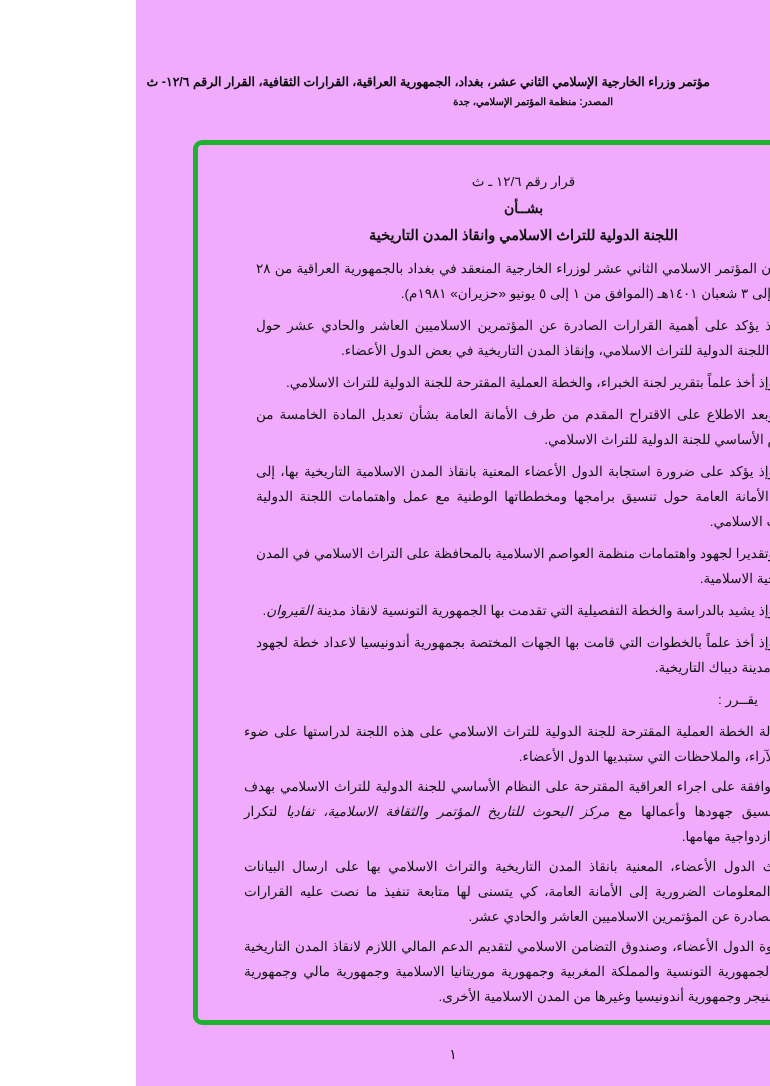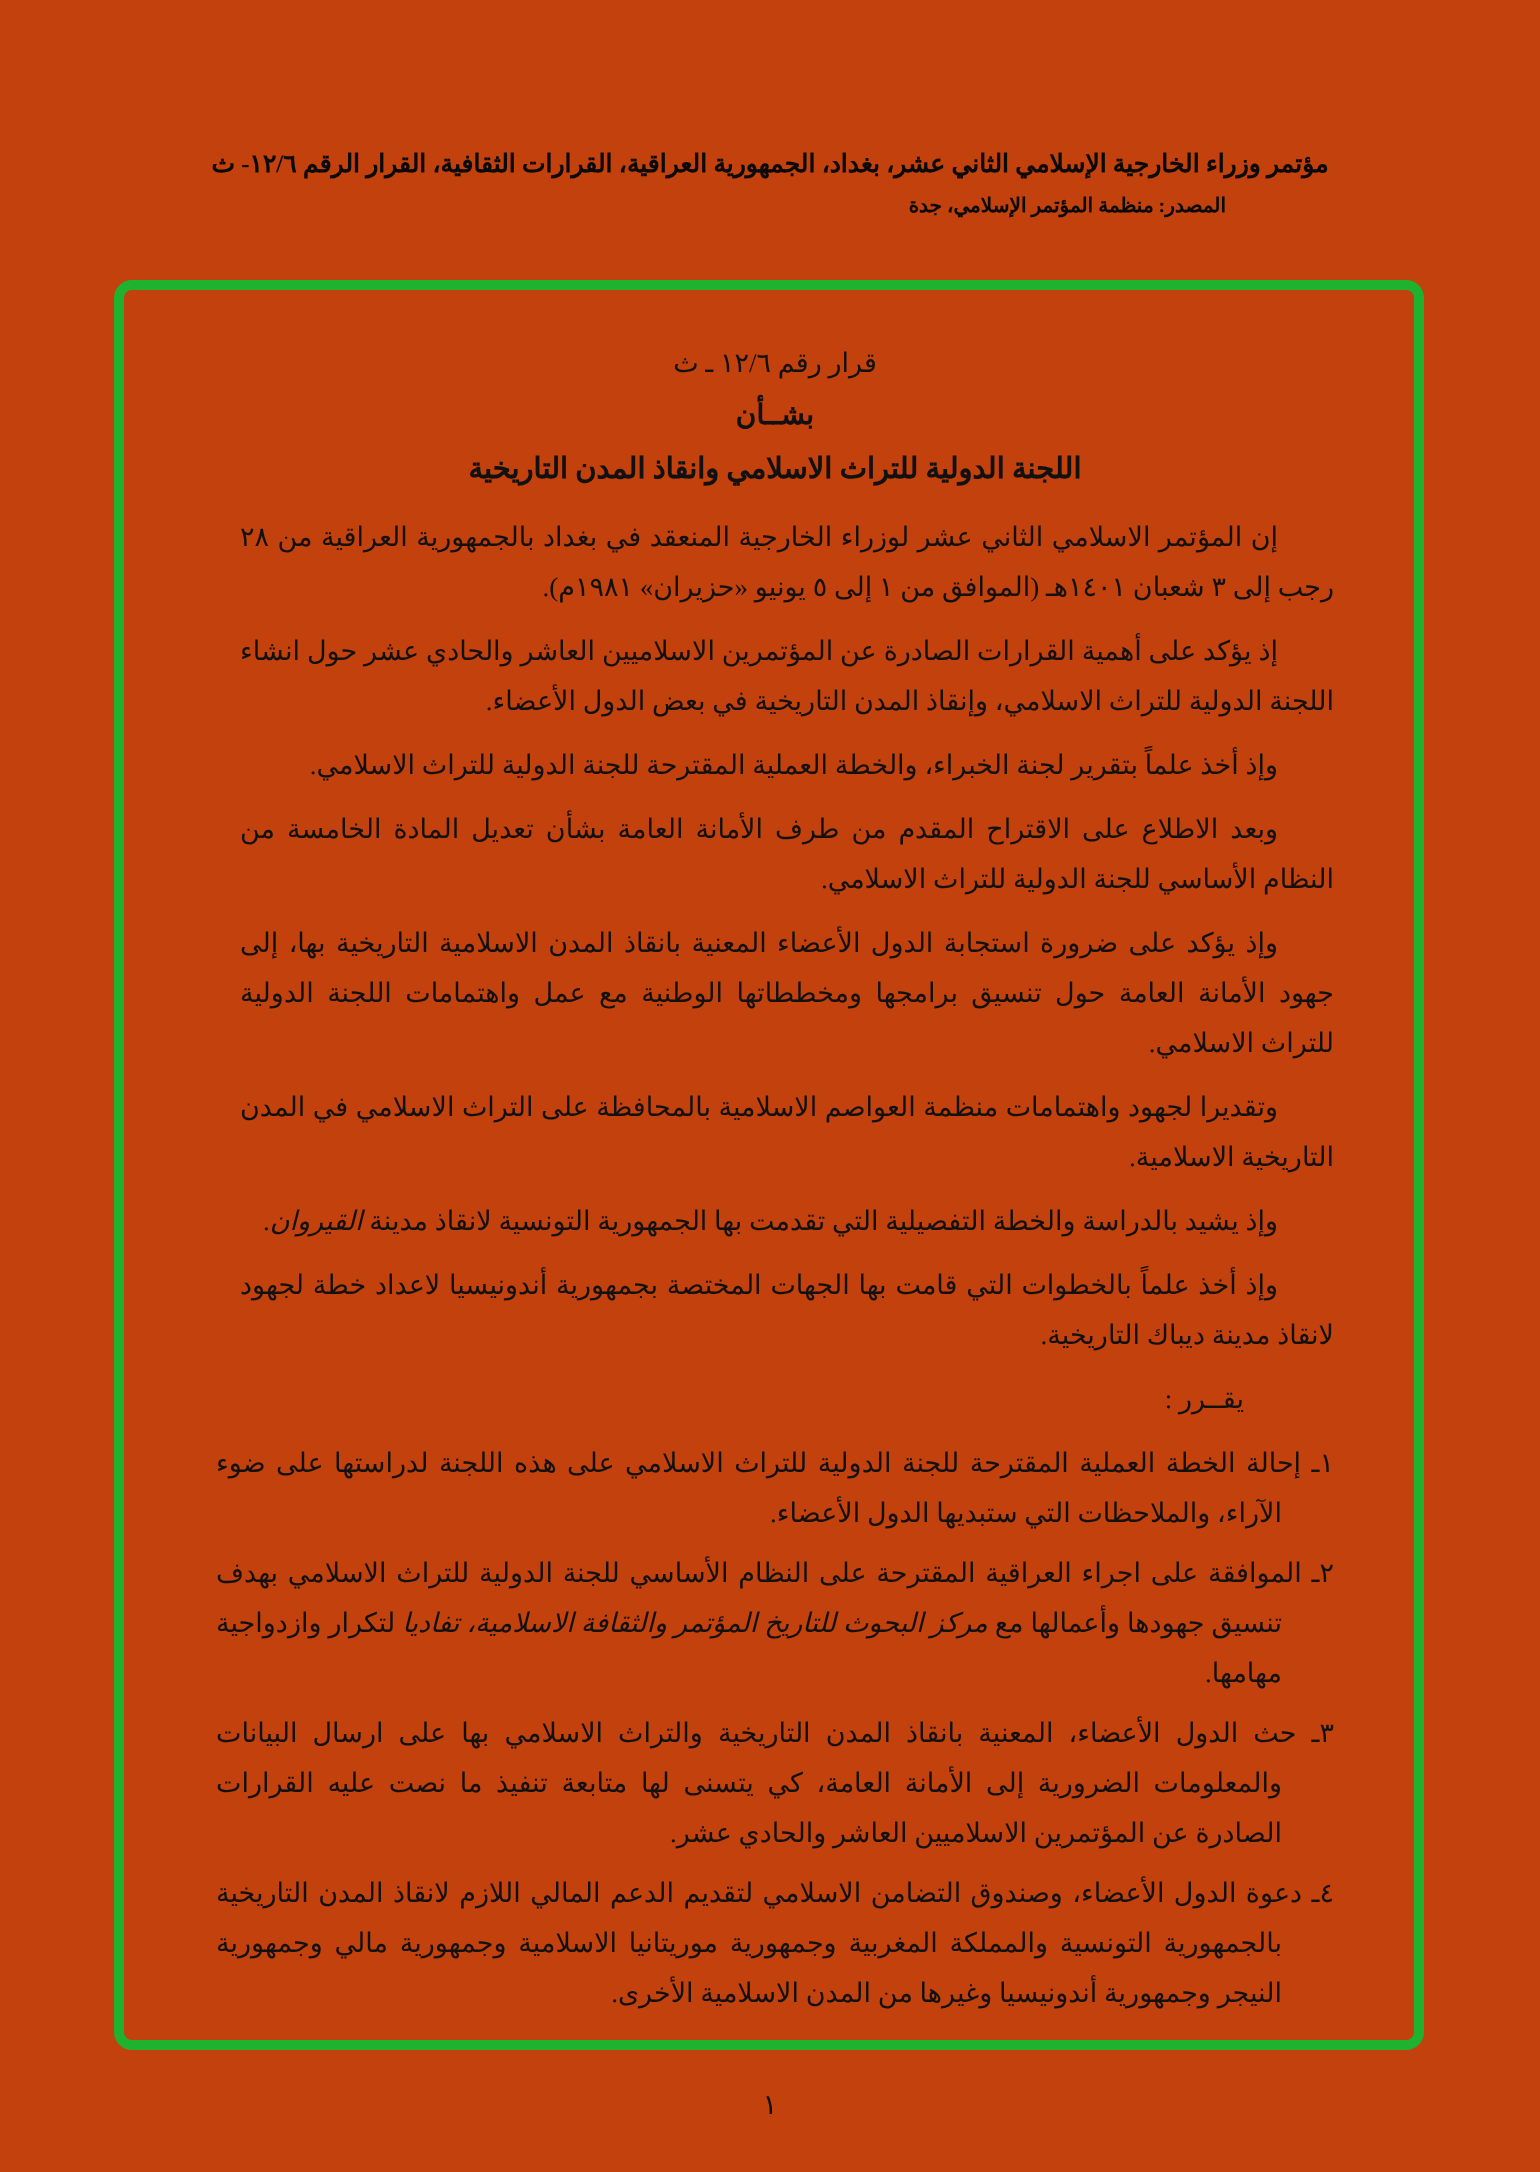--- a/index.html
+++ b/index.html
@@ -1,20 +1,20 @@
 <!DOCTYPE html>
 <html lang="ar" dir="rtl"><head>
 <meta charset="utf-8">
 <style>
   html,body{margin:0;padding:0;background:#ffffff;}
   .page{
     position:relative;
-    width:770px;height:1086px;
-    background:#c2410c;
-    font-family:Liberation Serif, serif;
+    width:634px;height:1086px;
+    background:#f0abfc;
+    font-family:Liberation Sans, sans-serif;
     direction:rtl;
     color:#111;
     overflow:hidden;
   }
   .page-header{position:absolute;top:74px;right:60px;left:60px;}
   .header-line1{
     font-size:12.5px;font-weight:bold;white-space:nowrap;
     text-align:center;color:#0a0a0a;
   }
   .header-line2{

